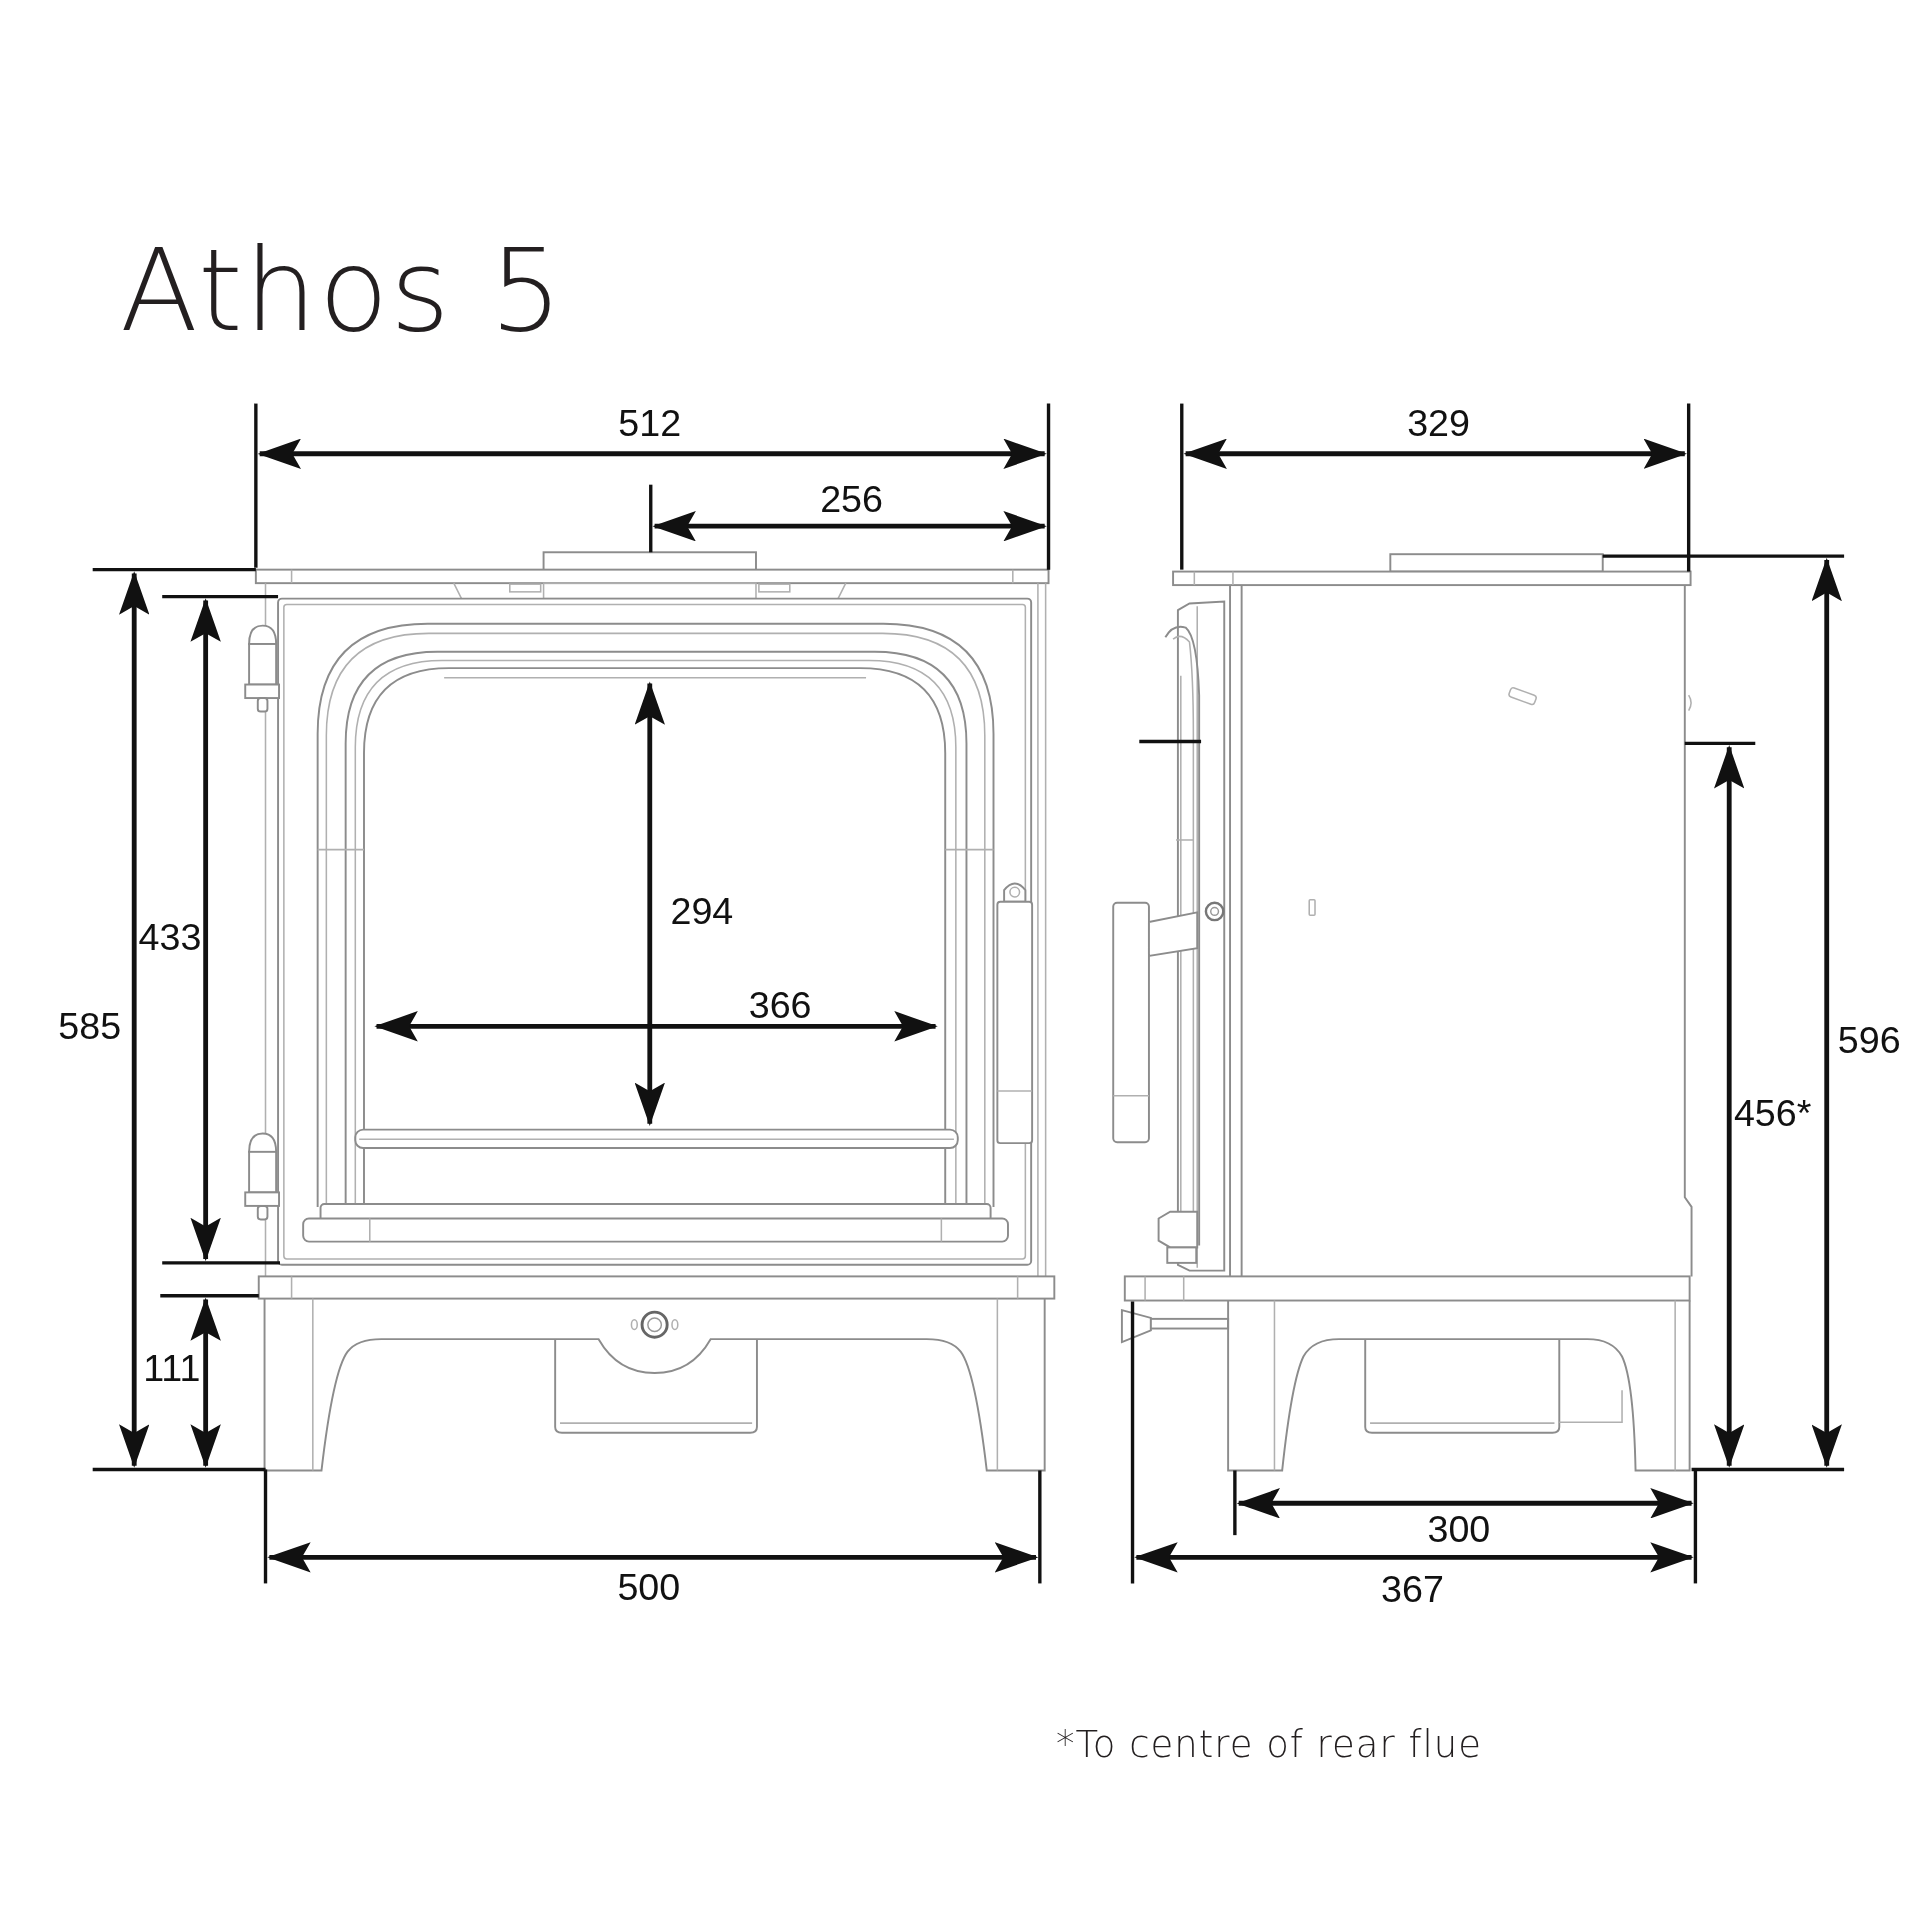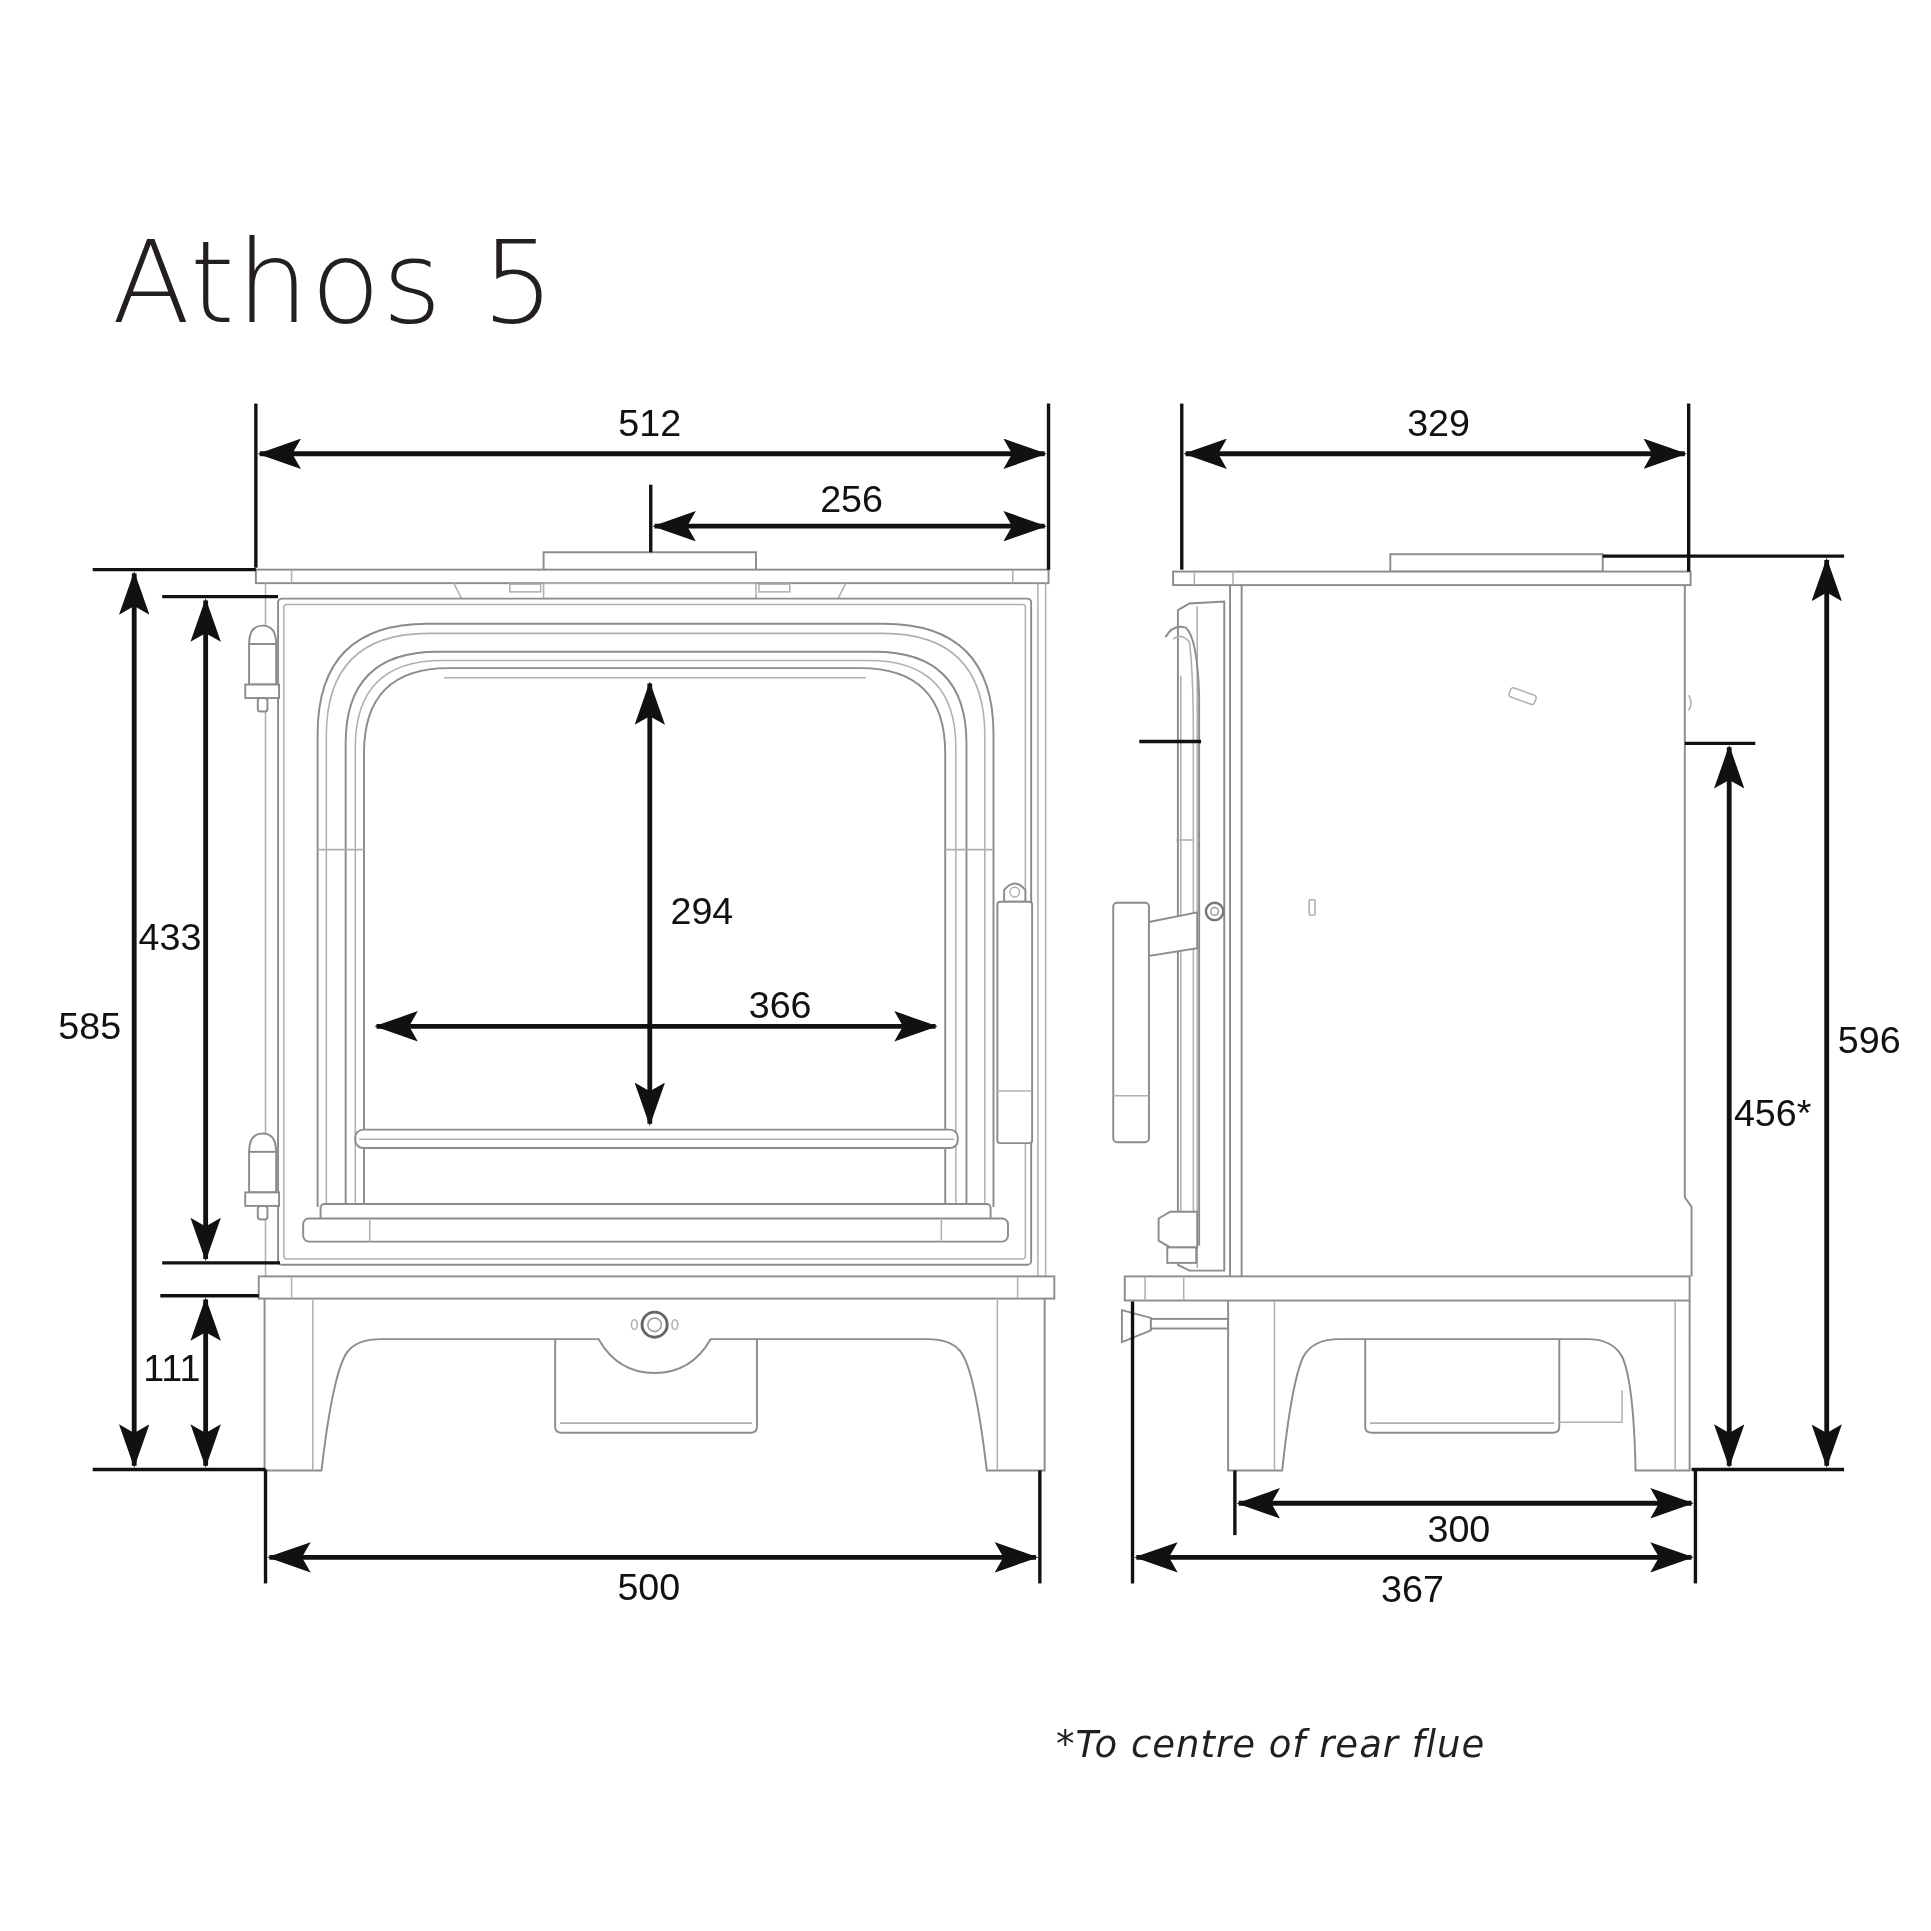--- a/index.html
+++ b/index.html
@@ -2,28 +2,28 @@
 <html><head>
 <meta charset="utf-8">
 <style>
   html, body { margin: 0; padding: 0; background: #ffffff; }
   body { width: 1931px; height: 1931px; position: relative; overflow: hidden; }
   #canvas { position: absolute; left: 0; top: 0; width: 1931px; height: 1931px; }
   .title {
     position: absolute; left: 104px; top: 218px;
     font-family: "DejaVu Sans", sans-serif; font-weight: 200;
     font-size: 114px; letter-spacing: 1.9px; color: #231f20;
-    line-height: 1; margin: 8px;
+    line-height: 1; margin: 16px;
   }
   .dim-label {
     font-family: "Liberation Sans", sans-serif; font-size: 39px; fill: #111111;
   }
   .footnote {
     position: absolute; left: 1056px; top: 1726px;
-    font-family: "DejaVu Sans", sans-serif; font-style: italic; font-weight: 200;
+    font-family: "DejaVu Sans", sans-serif; font-weight: 200;
     font-size: 37px; color: #231f20; letter-spacing: 1px; line-height: 1;
   }
   .ol { fill: none; stroke: #8c8c8c; stroke-width: 2; }
   .ol2 { fill: none; stroke: #b0b0b0; stroke-width: 1.6; }
   .olw { fill: #ffffff; stroke: #8c8c8c; stroke-width: 2; }
   .dim { stroke: #111111; stroke-width: 5; fill: none; }
   .ext { stroke: #111111; stroke-width: 3.5; fill: none; }
   .arrow { fill: #111111; }
 </style>
 </head>

